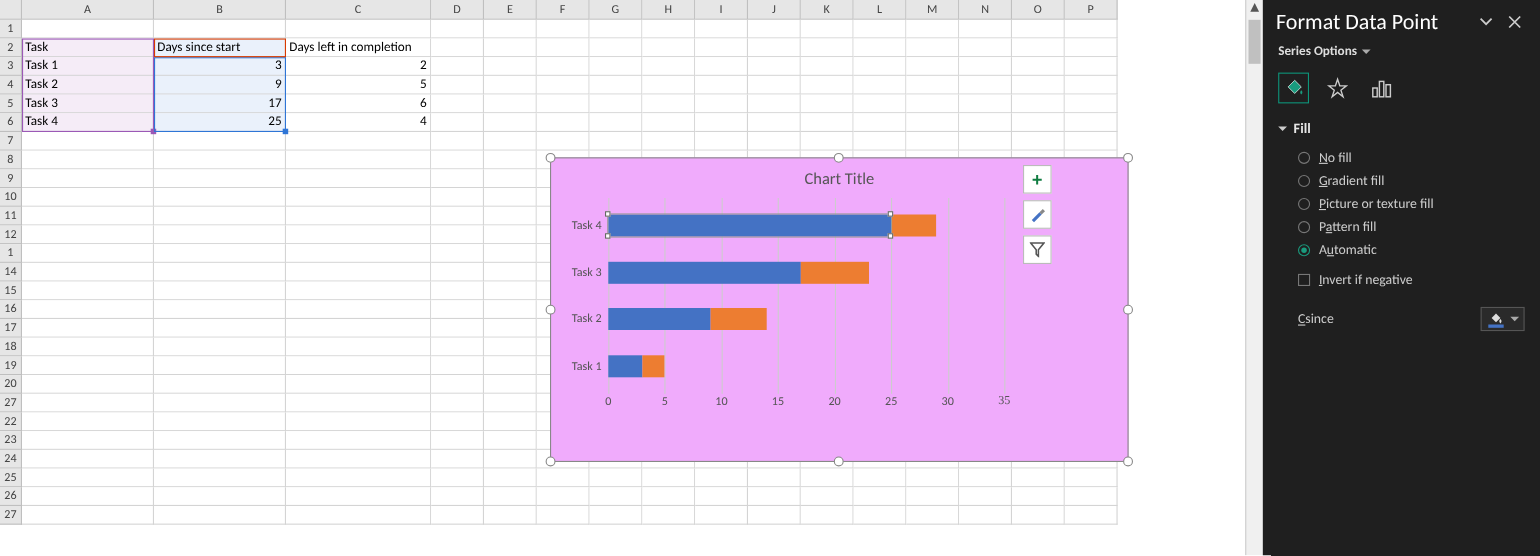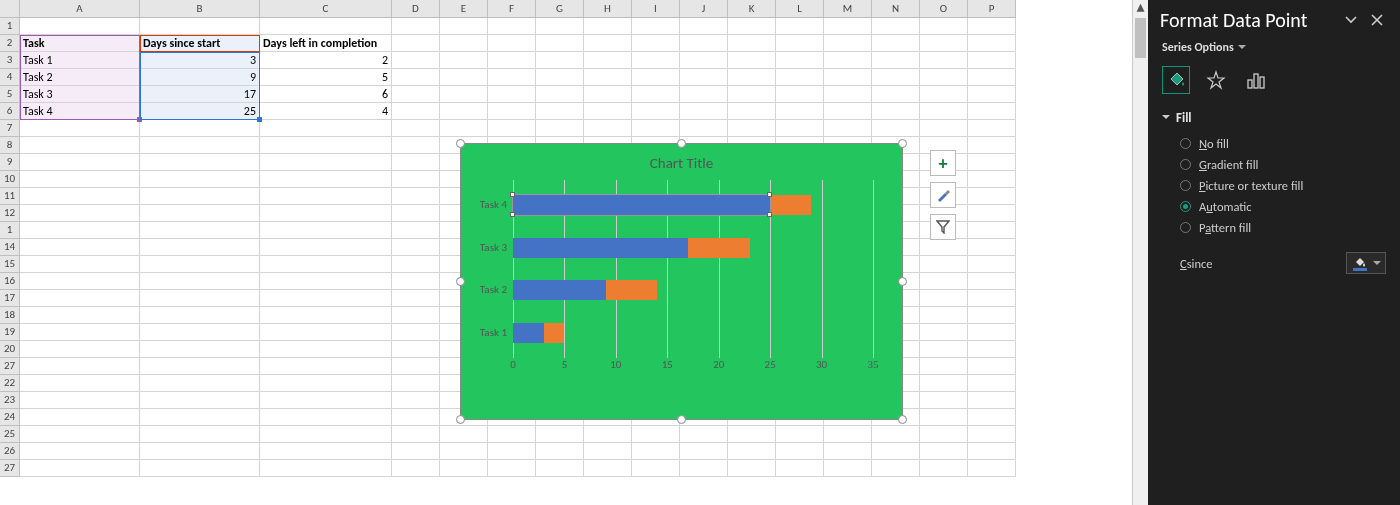--- a/index.html
+++ b/index.html
@@ -70,21 +70,21 @@
     border-right: 1px solid #d4d4d4;
     border-bottom: 1px solid #d4d4d4;
     padding: 0 3px;
     line-height: 16px;
     overflow: hidden;
     white-space: nowrap;
     background: #fff;
     position: relative;
   }
   .cell.num { text-align: right; }
-  .cell.bold { font-weight: bold; }
+  .cell.bold { font-weight: normal; }
 
   
   .cA { width: 120px; } .cB { width: 120px; } .cC { width: 132px; }
   .cD { width: 48px; } .cE { width: 48px; } .cF { width: 48px; } .cG { width: 48px; }
   .cH { width: 48px; } .cI { width: 48px; } .cJ { width: 48px; } .cK { width: 48px; }
   .cL { width: 48px; } .cM { width: 48px; } .cN { width: 48px; } .cO { width: 48px; }
   .cP { width: 48px; }
 
   
   .tint-purple { background: #f5ecf7 !important; }
@@ -103,26 +103,26 @@
     position: absolute;
     width: 5px; height: 5px;
     background: inherit;
   }
   .sel-purple .sel-handle { background: #9b59b6; }
   .sel-blue   .sel-handle { background: #2e75d6; }
 
   
   .chart-obj {
     position: absolute;
-    left: 460px;
+    left: 500px;
     top: 143px;
-    width: 443px;
+    width: 526px;
     height: 277px;
     border: 1px solid #888;
-    background: #22c55e;
+    background: #f0abfc;
     z-index: 5;
   }
   .chart-handle {
     position: absolute;
     width: 9px; height: 9px;
     border: 1px solid #888;
     border-radius: 50%;
     background: #fff;
     z-index: 6;
   }
@@ -1107,30 +1107,36 @@
           <span><u>N</u>o fill</span>
         </div>
         <div class="radio-item">
           <div class="radio"></div>
           <span><u>G</u>radient fill</span>
         </div>
         <div class="radio-item">
           <div class="radio"></div>
           <span><u>P</u>icture or texture fill</span>
         </div>
+        <div class="radio-item">
+          <div class="radio"></div>
+          <span>P<u>a</u>ttern fill</span>
+        </div>
         <div class="radio-item selected">
           <div class="radio"></div>
           <span>A<u>u</u>tomatic</span>
         </div>
-        <div class="radio-item">
-          <div class="radio"></div>
-          <span>P<u>a</u>ttern fill</span>
-        </div>
       </div>
 
+    <div class="radio-list">
+      <div class="check-item">
+        <div class="chk"></div>
+        <span><span></span><u>I</u><span>nvert if negative</span></span>
+      </div>
+    </div>
 
     <div class="color-row">
       <span><u>C</u><span>since</span></span>
       <span class="spacer"></span>
       <div class="color-btn">
         <div class="bucket-ico">
           <svg width="14" height="12">
               <path d="M3 6 L7 2 L11 6 L7 10 Z" fill="#ddd"></path>
               <path d="M11 7 Q13 9 11 11 Q9 9 11 7 Z" fill="#ddd"></path>
             </svg>

